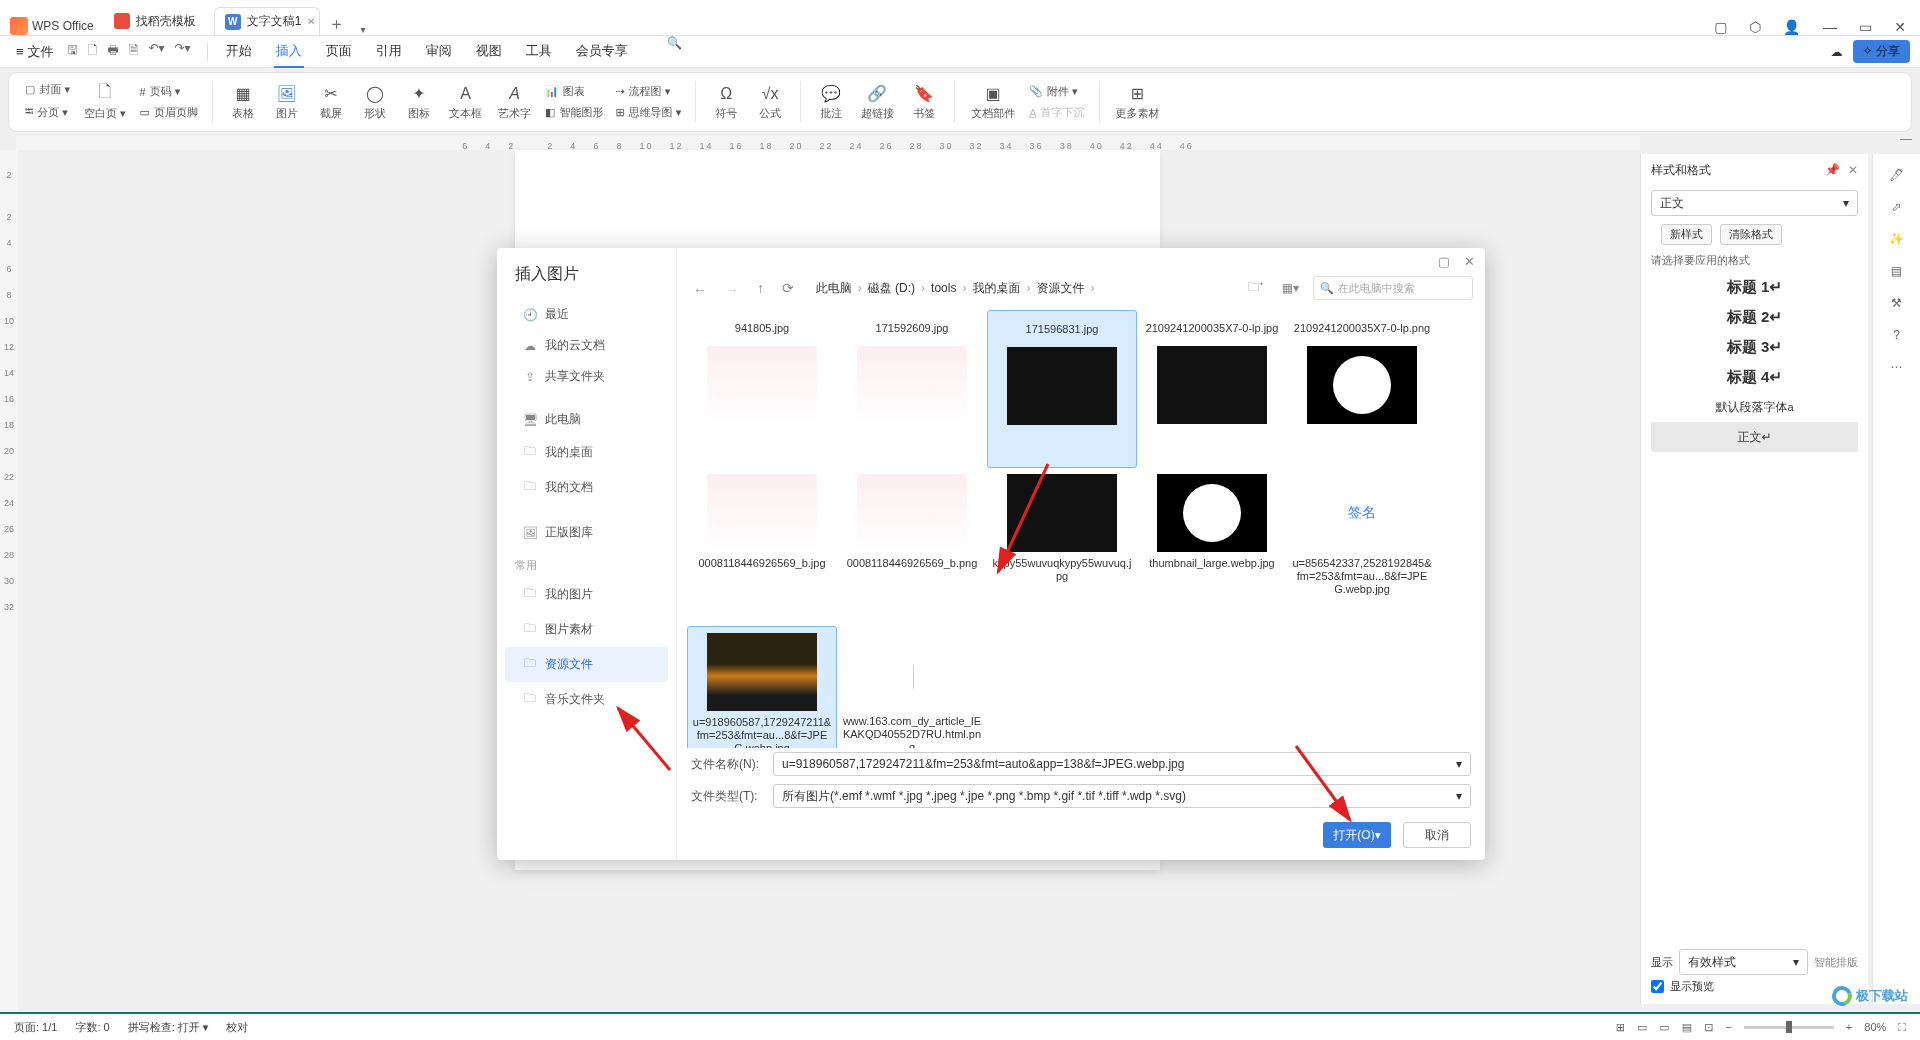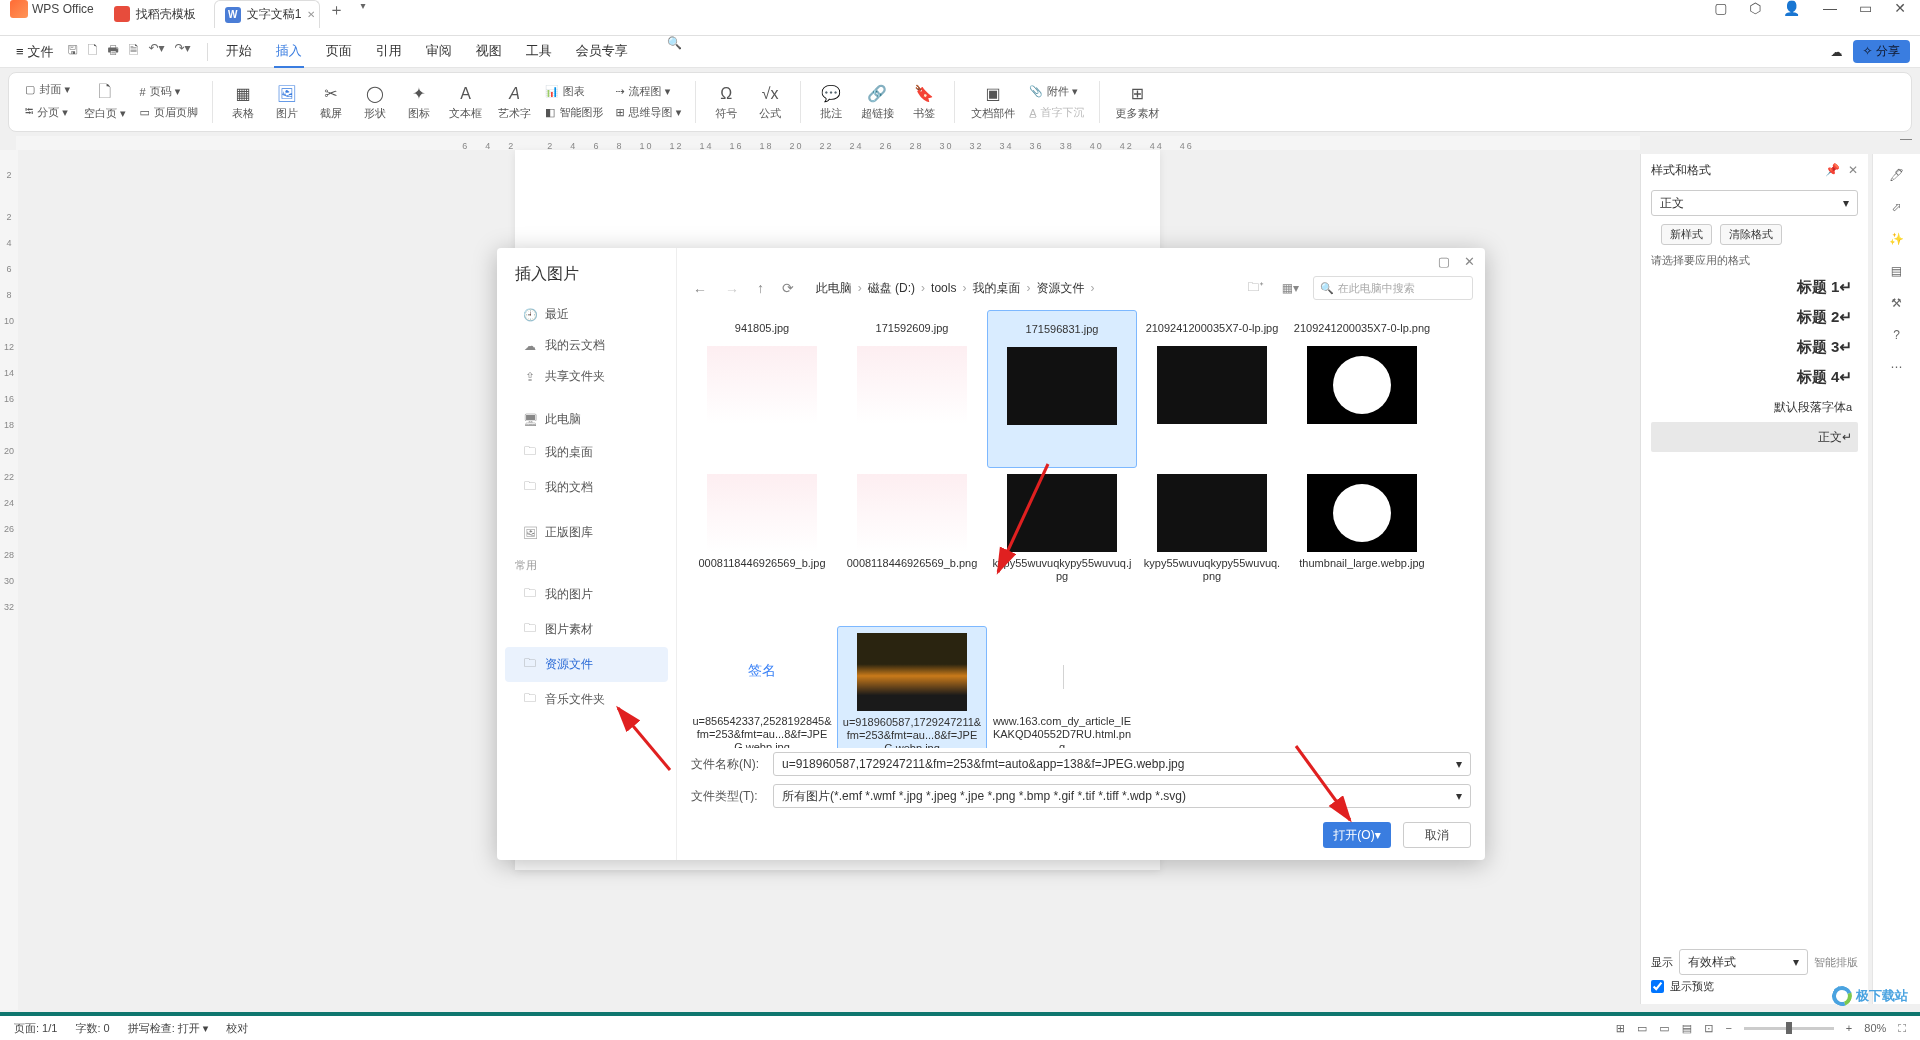--- a/index.html
+++ b/index.html
@@ -1,19 +1,19 @@
 <!DOCTYPE html>
 <html><head>
 <meta charset="utf-8">
 <style>
 * { margin: 0; padding: 0; box-sizing: border-box; font-family: "Microsoft YaHei", Arial, sans-serif; }
 body { background: #f0f0f0; width: 1920px; height: 1040px; overflow: hidden; position: relative; font-size: 12px; color: #333; }
 
 
-.titlebar { height: 36px; background: #fff; display: flex; align-items: flex-start; border-bottom: 1px solid #e0e0e0; }
+.titlebar { height: 36px; background: #fff; display: flex; align-items: flex-end; border-bottom: 1px solid #e0e0e0; }
 .titlebar .logo { display: flex; align-items: center; padding: 0 10px; gap: 4px; font-size: 12px; color: #444; }
 .titlebar .logo-icon { width: 18px; height: 18px; background: linear-gradient(135deg,#ff6b35,#ff9558); border-radius: 3px; }
 .tab { height: 28px; display: flex; align-items: center; padding: 0 18px 0 10px; gap: 6px; border-radius: 6px 6px 0 0; font-size: 12px; position: relative; }
 .tab.find { background: #fff; }
 .tab.doc { background: #fff; border:1px solid #ddd; border-bottom:none;}
 .tab-icon { width: 16px; height: 16px; border-radius: 3px; }
 .tab-icon.red { background: #e74c3c; }
 .tab-icon.blue { background: #4a7dd6; color:#fff; display:flex; align-items:center; justify-content:center; font-size:10px; font-weight:bold;}
 .tab-close { position: absolute; right: 4px; color: #999; font-size: 10px; }
 .tab-add { padding: 0 8px; color: #666; font-size: 16px; }
@@ -51,32 +51,32 @@
 
 
 .panel { position: absolute; right: 52px; top: 154px; width: 228px; bottom: 36px; background: #fff; border-left: 1px solid #e0e0e0; padding: 0 10px; }
 .panel-head { display:flex; align-items:center; justify-content:space-between; height:32px; font-size:12px; color:#333;}
 .panel-head .icons { display:flex; gap:8px; color:#888;}
 .select { height:26px; border:1px solid #ccc; border-radius:3px; display:flex; align-items:center; padding:0 8px; justify-content:space-between; margin-top:4px; font-size:12px;}
 .panel-btns { display:flex; gap:8px; margin:8px 10px;text-align:right; }
 .panel-btn { border:1px solid #ccc; padding:2px 8px; border-radius:3px; font-size:11px; background:#f8f8f8;}
 .panel-label { font-size:11px; color:#666; margin:4px 0;}
 .style-list { margin-top:4px;}
-.style-item { height:30px; display:flex; align-items:center; justify-content:flex-end; padding:0 6px; font-size:15px; font-weight:bold; border-radius:2px;}
+.style-item { height:30px; display:flex; align-items:center; justify-content:center; padding:0 6px; font-size:15px; font-weight:bold; border-radius:2px;}
 .style-item.small { font-size:12px; font-weight:normal;}
 .style-item.sel { background:#e8e8e8;}
 .panel-footer { position:absolute; bottom:6px; left:10px; right:10px; font-size:11px;}
 .panel-footer .row { display:flex; align-items:center; gap:6px; margin:4px 0;}
 
 
 .rightbar { position:absolute; right:0; top:154px; width:48px; bottom:36px; background:#fff; border-left:1px solid #e5e5e5; display:flex; flex-direction:column; align-items:center; gap:18px; padding-top:14px; color:#666;}
 .rightbar .collapse { position:absolute; top:-22px; right:8px; color:#777;}
 
 
-.status { position:absolute; bottom:0; left:0; right:0; height:28px; background:#fff; border-top:4px solid #0f766e; display:flex; align-items:center; padding:0 14px; gap:18px; font-size:11px; color:#444;}
+.status { position:absolute; bottom:0; left:0; right:0; height:28px; background:#fff; border-top:2px solid #0f766e; display:flex; align-items:center; padding:0 14px; gap:18px; font-size:11px; color:#444;}
 .status .right { margin-left:auto; display:flex; align-items:center; gap:12px; color:#666;}
 .zoom-slider { width:90px; height:3px; background:#ccc; position:relative;}
 .zoom-slider .knob { width:6px; height:12px; background:#666; position:absolute; left:42px; top:-5px;}
 
 
 .dialog { position:absolute; left:497px; top:248px; width:988px; height:612px; background:#fff; box-shadow:0 4px 24px rgba(0,0,0,.25); border-radius:4px; display:flex; }
 .dlg-side { width:180px; border-right:1px solid #eee; display:flex; flex-direction:column; padding:0 0 10px 0;}
 .dlg-title { font-size:16px; padding:16px 18px 14px; color:#333;}
 .side-item { display:flex; align-items:center; gap:8px; padding:7px 18px; font-size:12px; color:#555; border-radius:4px; margin:0 8px;}
 .side-item.active { background:#eaf2fd; color:#2a6ad6;}
@@ -533,24 +533,20 @@
         </div>
         <div class="file">
           <div class="thumb pink"></div>
           <div class="name">0008118446926569_b.png</div>
         </div>
         <div class="file">
           <div class="thumb dark"></div>
           <div class="name">kypy55wuvuqkypy55wuvuq.jpg</div>
         </div>
         <div class="file">
-          <div class="thumb dark"></div>
-          <div class="name">kypy55wuvuqkypy55wuvuq.png</div>
-        </div>
-        <div class="file">
           <div class="thumb circle"></div>
           <div class="name">thumbnail_large.webp.jpg</div>
         </div>
         <div class="file">
           <div class="thumb sig">签名</div>
           <div class="name">u=856542337,2528192845&amp;fm=253&amp;fmt=au...8&amp;f=JPEG.webp.jpg</div>
         </div>
         <div class="file selected">
           <div class="thumb sunset"></div>
           <div class="name">u=918960587,1729247211&amp;fm=253&amp;fmt=au...8&amp;f=JPEG.webp.jpg</div>

